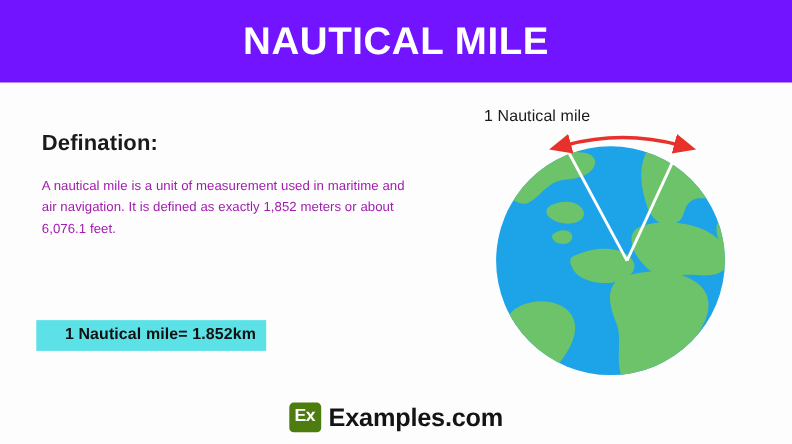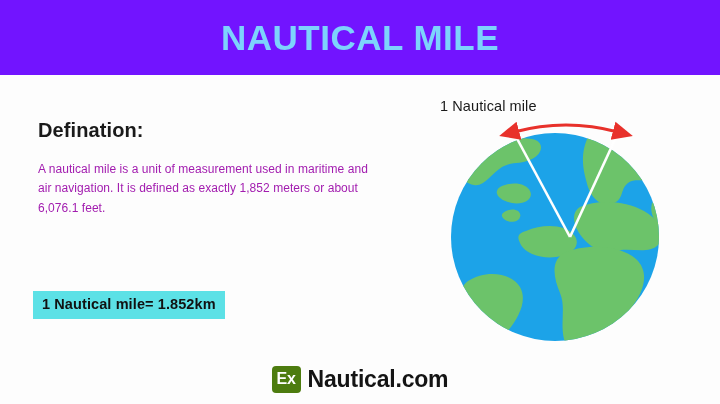--- a/index.html
+++ b/index.html
@@ -27,21 +27,21 @@
     left: 0;
     top: 0;
     width: 720px;
     height: 75px;
     background: #7214ff;
     display: flex;
     align-items: center;
     justify-content: center;
   }
   .header-title {
-    color: #7dd3fc;
+    color: #ffffff;
     font-size: 35px;
     font-weight: bold;
     letter-spacing: 0.5px;
     line-height: 1;
     text-align: center;
     font-family: "Liberation Sans", sans-serif;
   }
 
   
   .content-left {
@@ -70,21 +70,21 @@
     position: absolute;
     left: 33px;
     top: 291px;
   }
   .formula-box {
     display: inline-block;
     background: #5ce1e6;
     color: #111111;
     font-size: 14.5px;
     font-weight: bold;
-    padding: 5px 9px 6px 9px;
+    padding: 5px 9px 6px 26px;
     line-height: 1.15;
     letter-spacing: 0.1px;
     white-space: nowrap;
   }
 
   
   .illustration {
     position: absolute;
     left: 440px;
     top: 95px;
@@ -217,16 +217,16 @@
 
       <line x1="74" y1="38" x2="130" y2="142" stroke="#ffffff" stroke-width="2.6"></line>
       <line x1="178" y1="38" x2="130" y2="142" stroke="#ffffff" stroke-width="2.6"></line>
 
       <path d="M74,37 Q126,23 178,37" fill="none" stroke="#e8312b" stroke-width="3.2" stroke-linecap="round" marker-start="url(#arrowStart)" marker-end="url(#arrowEnd)"></path>
     </svg>
   </div>
 
   <div class="footer">
     <div class="logo-badge">Ex</div>
-    <div class="logo-text">Nautical.com</div>
+    <div class="logo-text">Examples.com</div>
   </div>
 
 </div>
 
 </body></html>

